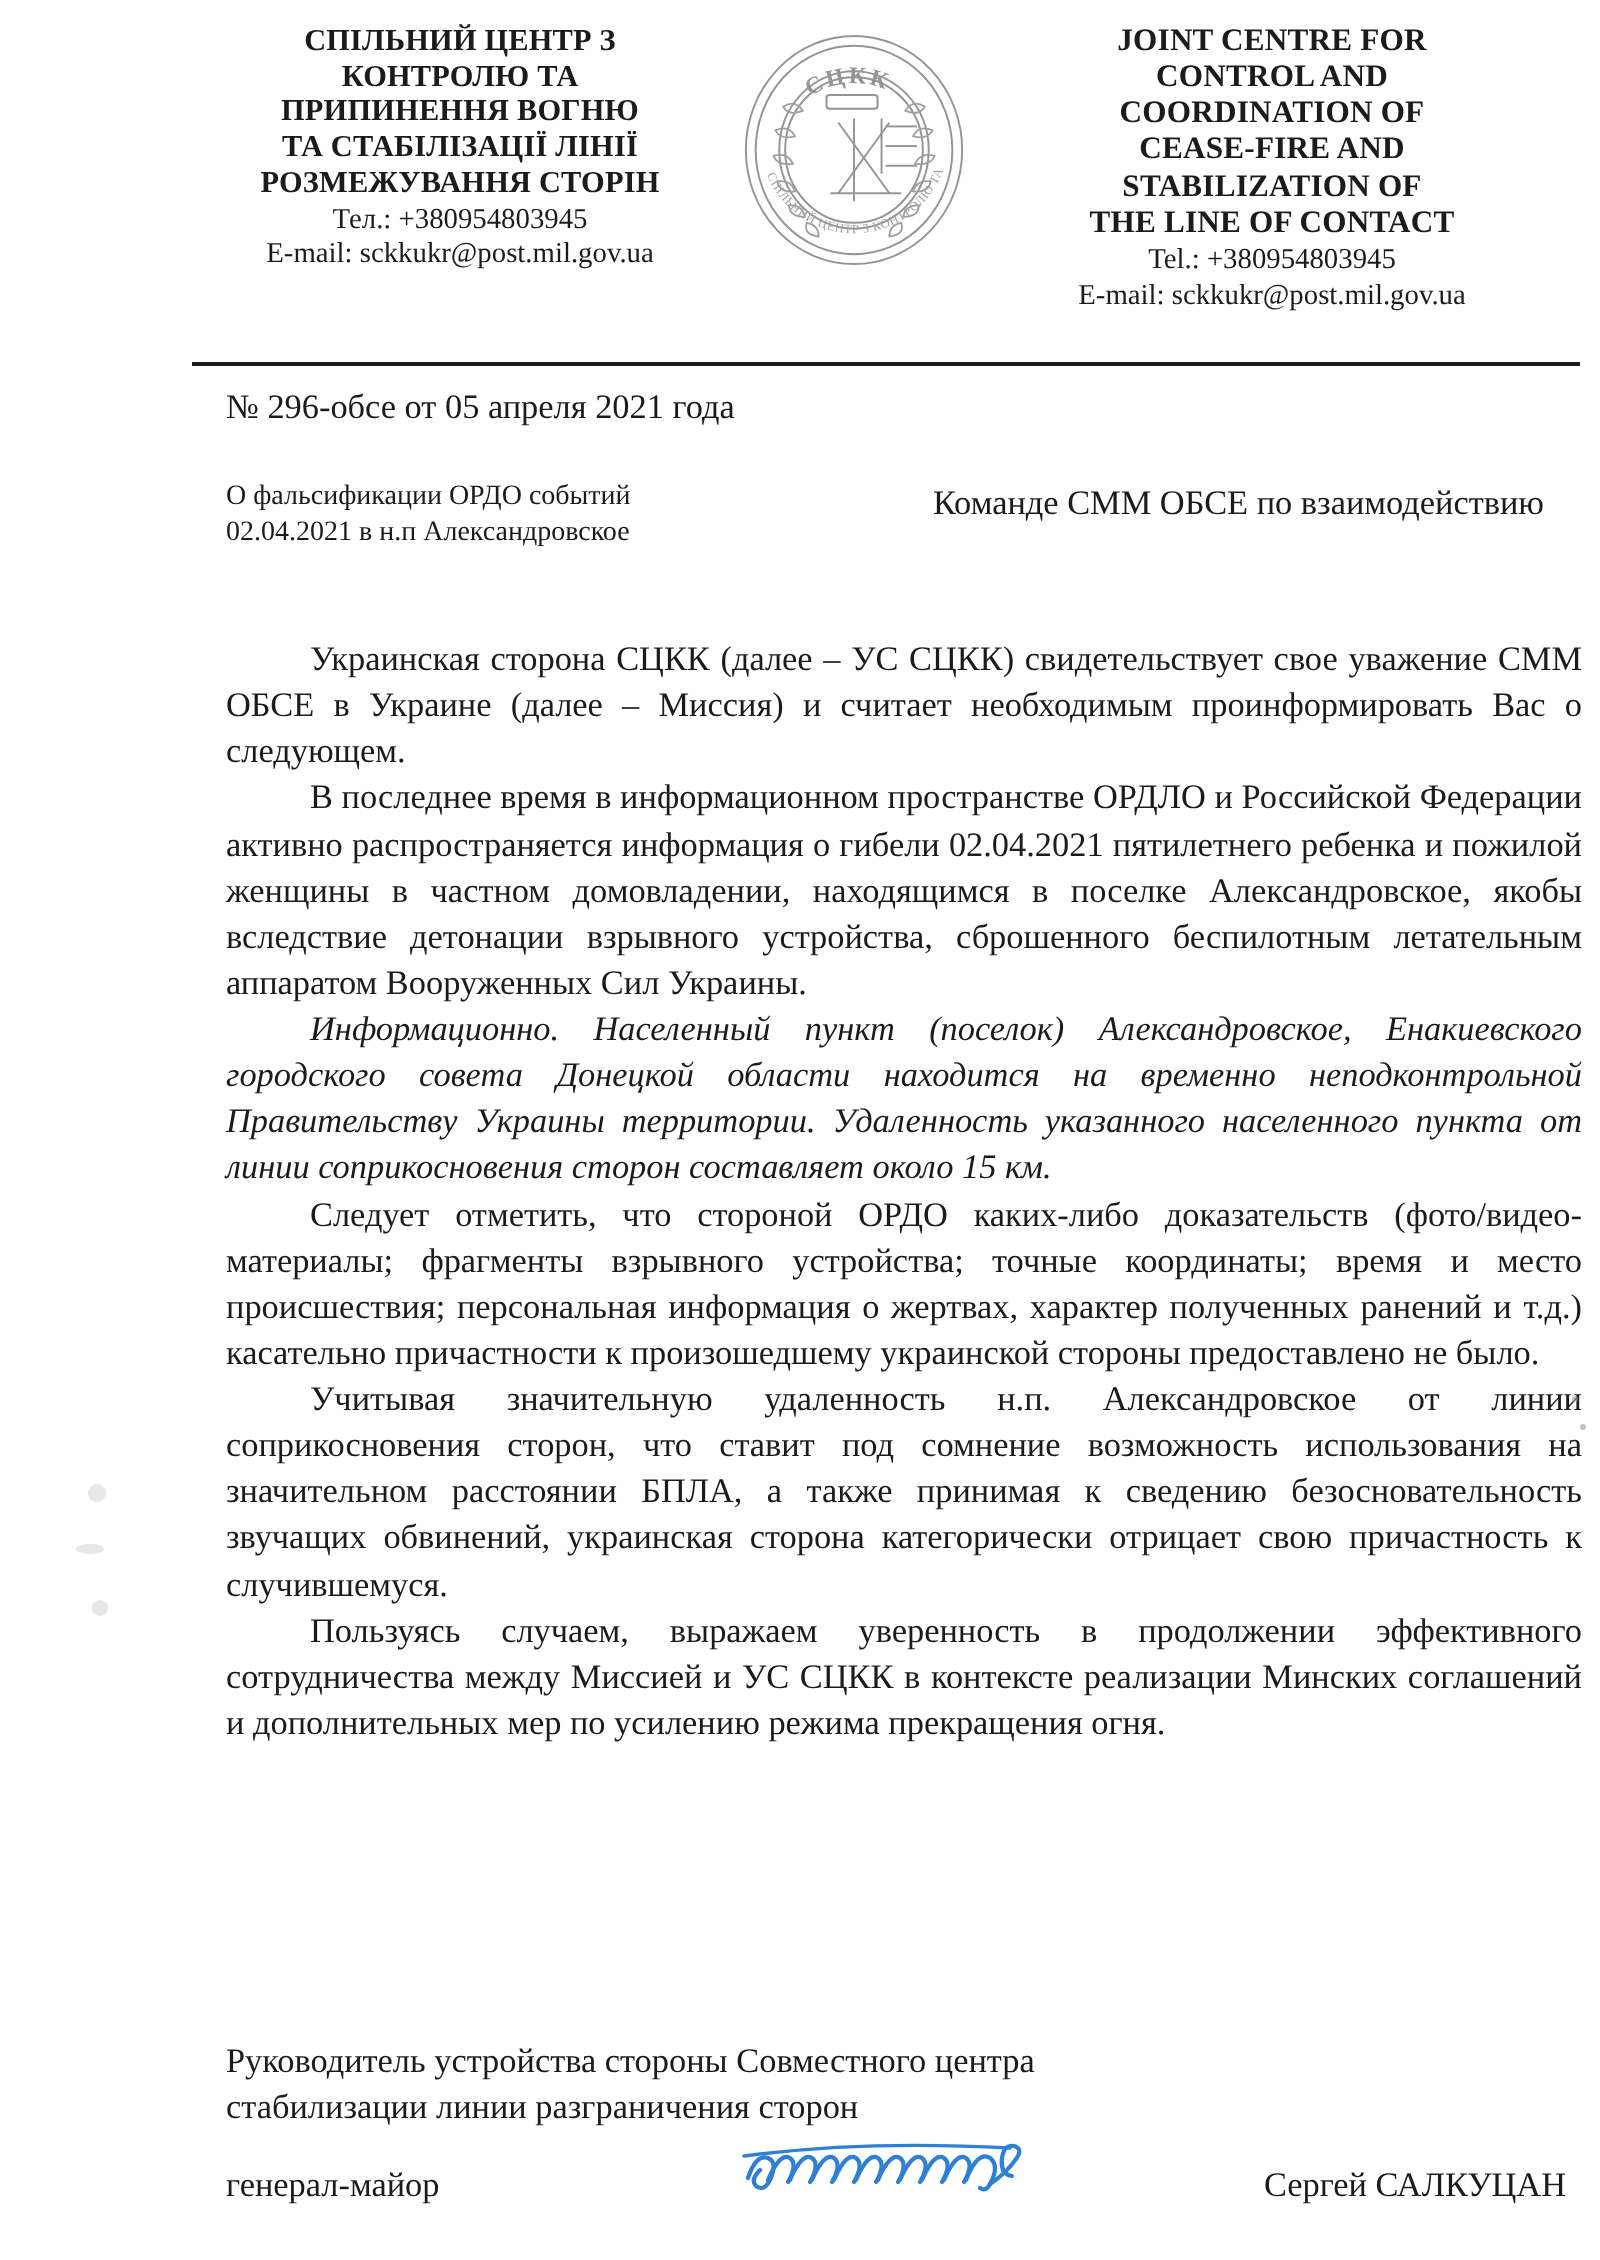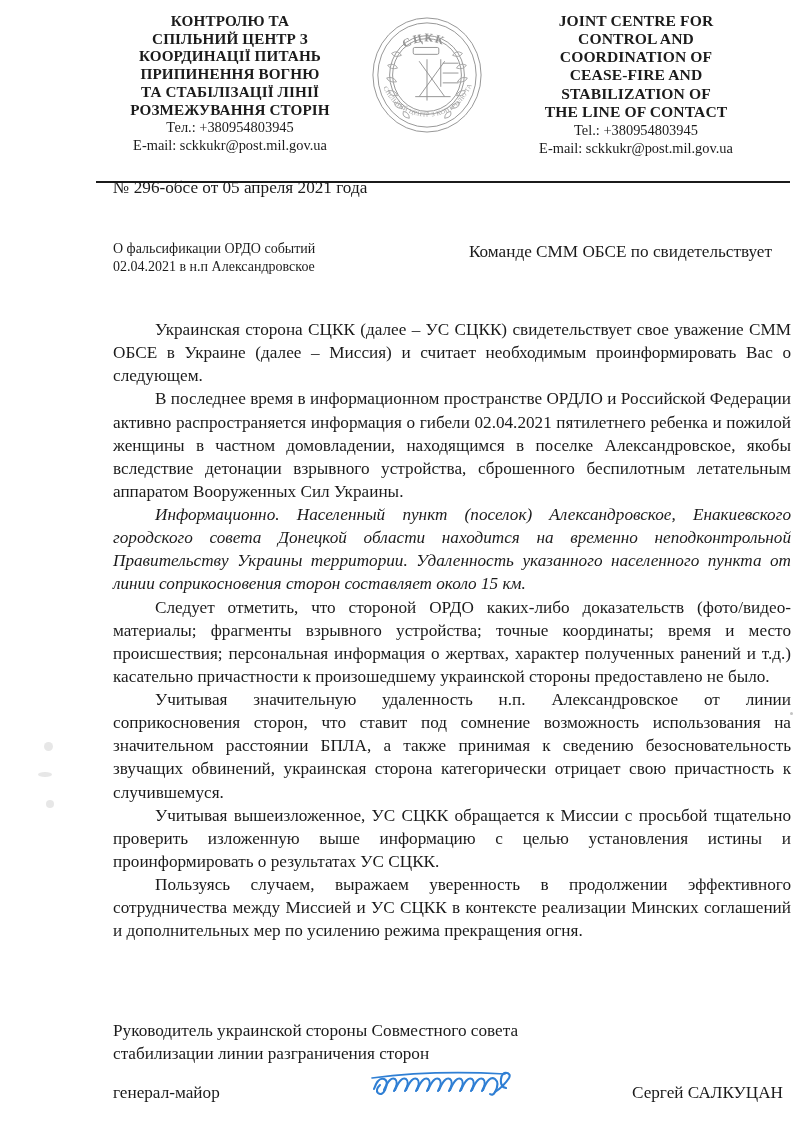--- a/index.html
+++ b/index.html
@@ -85,21 +85,21 @@
     top: 181px;
     width: 694px;
     height: 2.4px;
     background: #1b1b1b;
   }
 
   
   .docnum {
     position: absolute;
     left: 113px;
-    top: 178px;
+    top: 194px;
     font-size: 17.2px;
     white-space: nowrap;
   }
   .addressee {
     position: absolute;
     right: 28px;
     top: 242px;
     font-size: 17.2px;
     white-space: nowrap;
   }
@@ -172,23 +172,22 @@
 </style>
 </head>
 <body>
 
 <div class="page">
 
   <div class="letterhead">
 
     <div class="lh-col left">
       <div class="lh-org">
+        <span class="ln">СПІЛЬНИЙ ЦЕНТР З</span>
         <span class="ln">КОНТРОЛЮ ТА</span>
-        <span class="ln">СПІЛЬНИЙ ЦЕНТР З</span>
-        <span class="ln">КООРДИНАЦІЇ ПИТАНЬ</span>
         <span class="ln">ПРИПИНЕННЯ ВОГНЮ</span>
         <span class="ln">ТА СТАБІЛІЗАЦІЇ ЛІНІЇ</span>
         <span class="ln">РОЗМЕЖУВАННЯ СТОРІН</span>
       </div>
       <div class="lh-contact">
         <span class="ln">Тел.: +380954803945</span>
         <span class="ln">E-mail: sckkukr@post.mil.gov.ua</span>
       </div>
     </div>
 
@@ -254,40 +253,39 @@
         <span class="ln">E-mail: sckkukr@post.mil.gov.ua</span>
       </div>
     </div>
 
   </div>
 
   <div class="hrule"></div>
 
   <div class="docnum">№ 296-обсе от 05 апреля 2021 года</div>
 
-  <div class="addressee">Команде СММ ОБСЕ по свидетельствует</div>
+  <div class="addressee">Команде СММ ОБСЕ по взаимодействию</div>
 
   <div class="subject">
     <span class="ln">О фальсификации ОРДО событий</span>
     <span class="ln">02.04.2021 в н.п Александровское</span>
   </div>
 
   <div class="body">
     <p>Украинская сторона СЦКК (далее – УС СЦКК) свидетельствует свое уважение СММ ОБСЕ в Украине (далее – Миссия) и считает необходимым проинформировать Вас о следующем.</p>
     <p>В последнее время в информационном пространстве ОРДЛО и Российской Федерации активно распространяется информация о гибели 02.04.2021 пятилетнего ребенка и пожилой женщины в частном домовладении, находящимся в поселке Александровское, якобы вследствие детонации взрывного устройства, сброшенного беспилотным летательным аппаратом Вооруженных Сил Украины.</p>
     <p class="italic">Информационно. Населенный пункт (поселок) Александровское, Енакиевского городского совета Донецкой области находится на временно неподконтрольной Правительству Украины территории. Удаленность указанного населенного пункта от линии соприкосновения сторон составляет около 15 км.</p>
     <p>Следует отметить, что стороной ОРДО каких-либо доказательств (фото/видео-материалы; фрагменты взрывного устройства; точные координаты; время и место происшествия; персональная информация о жертвах, характер полученных ранений и т.д.) касательно причастности к произошедшему украинской стороны предоставлено не было.</p>
     <p>Учитывая значительную удаленность н.п. Александровское от линии соприкосновения сторон, что ставит под сомнение возможность использования на значительном расстоянии БПЛА, а также принимая к сведению безосновательность звучащих обвинений, украинская сторона категорически отрицает свою причастность к случившемуся.</p>
-    <p>Учитывая вышеизложенное, УС СЦКК обращается к Миссии с просьбой тщательно проверить изложенную выше информацию с целью установления истины и проинформировать о результатах УС СЦКК.</p>
     <p>Пользуясь случаем, выражаем уверенность в продолжении эффективного сотрудничества между Миссией и УС СЦКК в контексте реализации Минских соглашений и дополнительных мер по усилению режима прекращения огня.</p>
   </div>
 
   <div class="sigblock">
     <div class="sig-title">
-      <span class="ln">Руководитель украинской стороны Совместного совета</span>
+      <span class="ln">Руководитель устройства стороны Совместного центра</span>
       <span class="ln">стабилизации линии разграничения сторон</span>
     </div>
     <div class="sig-row">
       <span class="sig-rank">генерал-майор</span>
       <svg class="signature" viewBox="0 0 200 36">
         <g fill="none" stroke="#2f7fd4" stroke-width="2.1" stroke-linecap="round">
           <path d="M6 24 q4 -12 10 -10 q5 2 1 11 q-3 6 -7 3 q-3 -3 2 -8"></path>
           <path d="M16 25 q6 -14 11 -11 q4 3 -1 12"></path>
           <path d="M27 25 q6 -14 11 -11 q4 3 -1 12"></path>
           <path d="M38 25 q6 -14 11 -11 q4 3 -1 12"></path>

